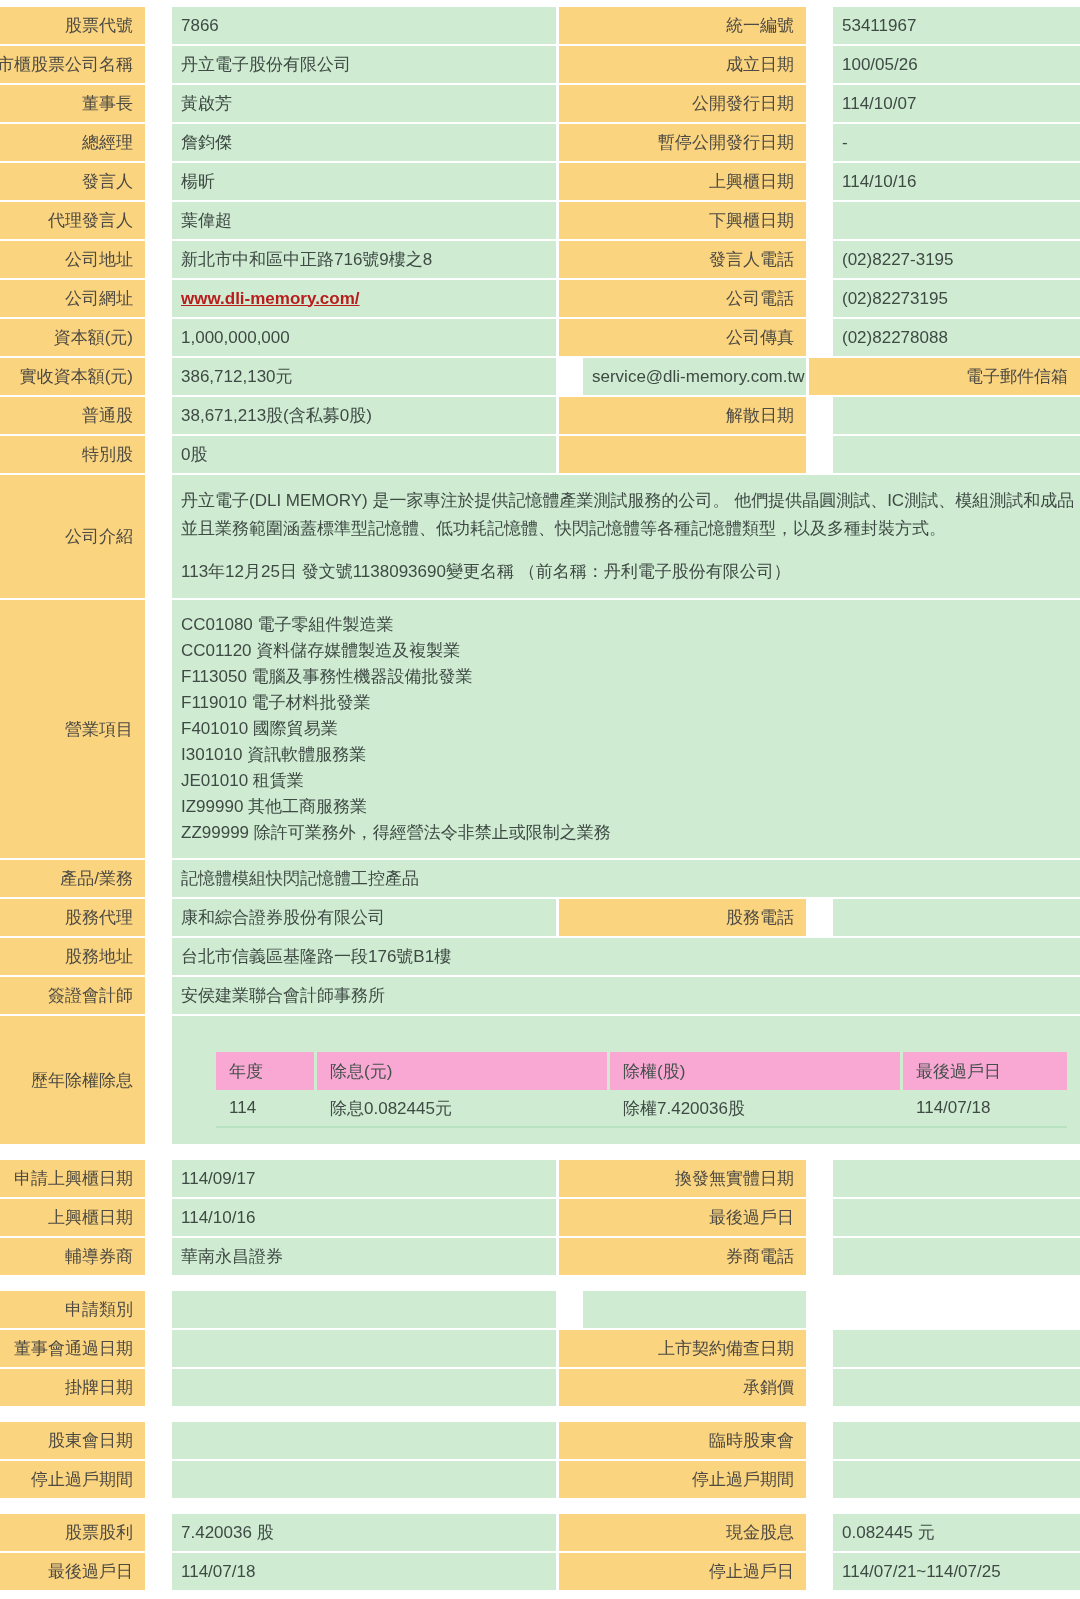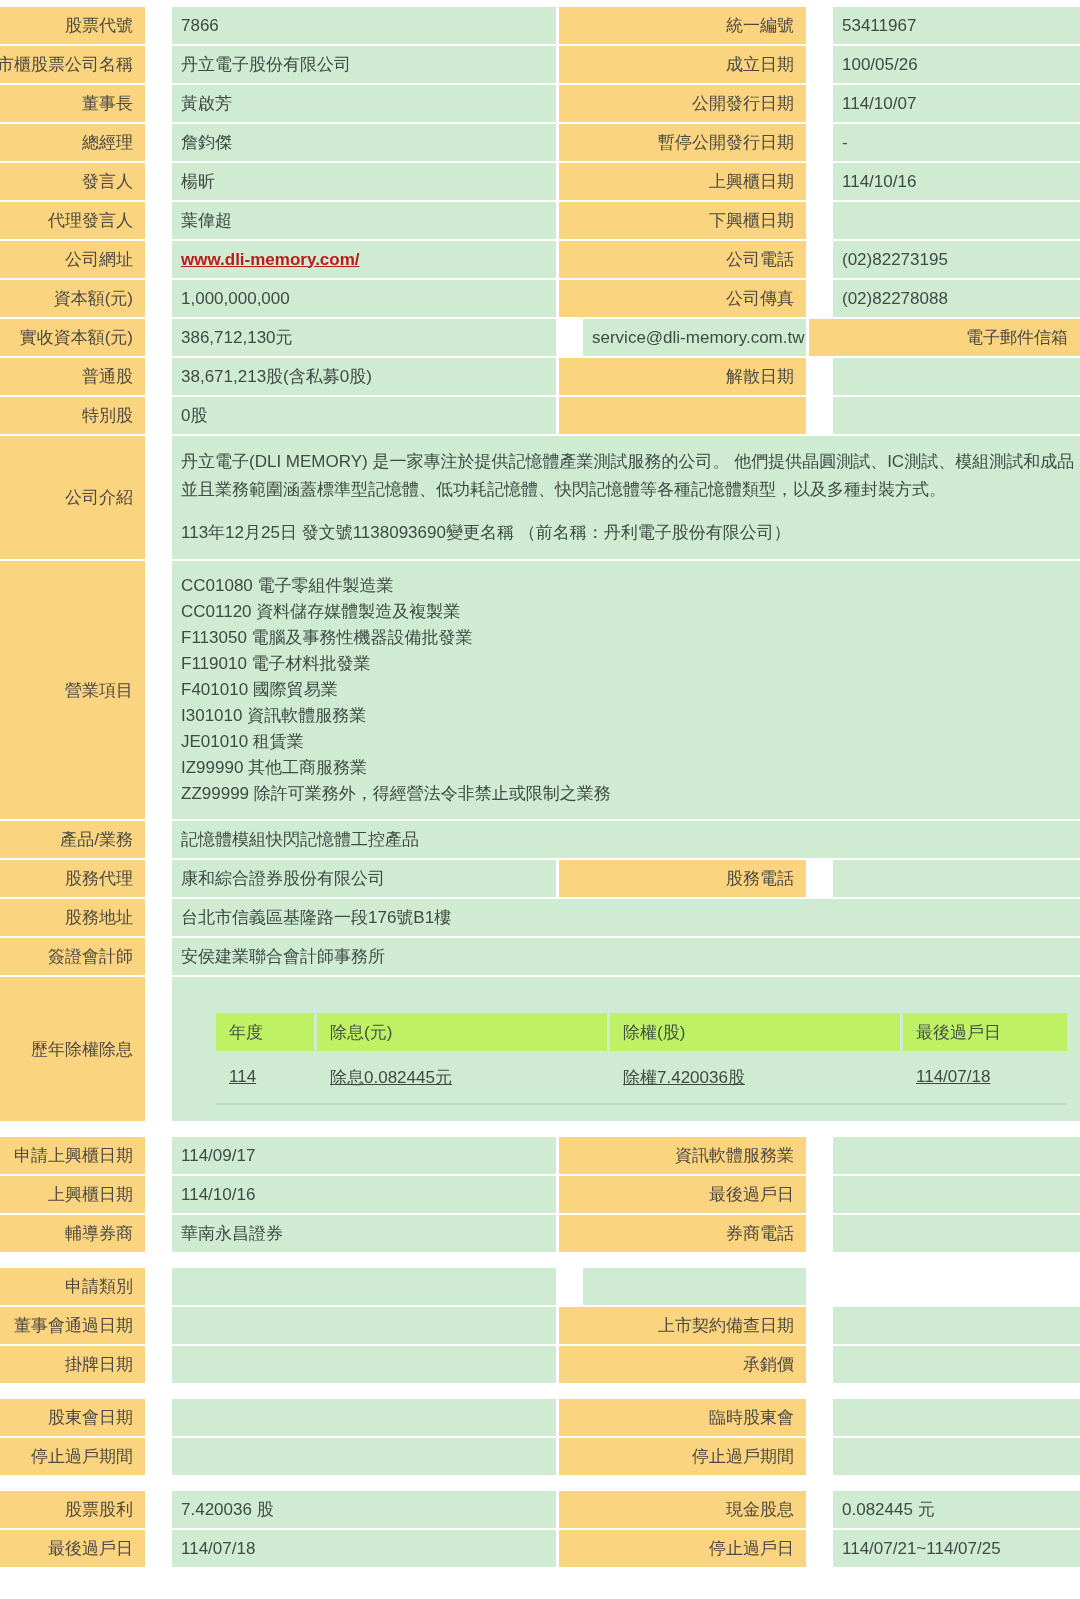--- a/index.html
+++ b/index.html
@@ -32,25 +32,25 @@
   .intro-line { line-height:28px; white-space:nowrap; overflow:hidden; }
   .intro-spacer { height:15px; }
   .biz-line { line-height:26px; white-space:nowrap; overflow:hidden; }
 
   
   .div-area { display:block; padding:36px 13px 16px 44px; }
   .div-head, .div-datarow {
     display:grid; grid-template-columns:98px 290px 290px 1fr; column-gap:3px;
   }
   .dh {
-    background:#bef264; height:38px; display:flex; align-items:center;
+    background:#f9a8d4; height:38px; display:flex; align-items:center;
     padding-left:13px; color:#43504a;
   }
   .div-datarow { border-bottom:2px solid #b9e2c1; }
-  .dc { height:52px; display:flex; align-items:center; padding-left:13px;text-decoration:underline; }
+  .dc { height:36px; display:flex; align-items:center; padding-left:13px; }
 </style>
 </head>
 <body>
 
 <div class="page">
 
   <div class="row">
     <div class="cell label">股票代號</div>
     <div class="cell value">7866</div>
     <div class="cell label">統一編號</div>
@@ -78,20 +78,26 @@
     <div class="cell label">發言人</div>
     <div class="cell value">楊昕</div>
     <div class="cell label">上興櫃日期</div>
     <div class="cell value">114/10/16</div>
   </div>
   <div class="row">
     <div class="cell label">代理發言人</div>
     <div class="cell value">葉偉超</div>
     <div class="cell label">下興櫃日期</div>
     <div class="cell value empty"></div>
+  </div>
+  <div class="row">
+    <div class="cell label">公司地址</div>
+    <div class="cell value">新北市中和區中正路716號9樓之8</div>
+    <div class="cell label">發言人電話</div>
+    <div class="cell value">(02)8227-3195</div>
   </div>
   <div class="row">
     <div class="cell label">公司網址</div>
     <div class="cell value">
       <a class="weblink" href="#">www.dli-memory.com/</a>
     </div>
     <div class="cell label">公司電話</div>
     <div class="cell value">(02)82273195</div>
   </div>
   <div class="row">
@@ -182,21 +188,21 @@
         <div class="dc">114/07/18</div>
       </div>
     </div>
   </div>
 
   <div class="blockgap"></div>
 
   <div class="row">
     <div class="cell label">申請上興櫃日期</div>
     <div class="cell value">114/09/17</div>
-    <div class="cell label">資訊軟體服務業</div>
+    <div class="cell label">換發無實體日期</div>
     <div class="cell value empty"></div>
   </div>
   <div class="row">
     <div class="cell label">上興櫃日期</div>
     <div class="cell value">114/10/16</div>
     <div class="cell label">最後過戶日</div>
     <div class="cell value empty"></div>
   </div>
   <div class="row">
     <div class="cell label">輔導券商</div>

